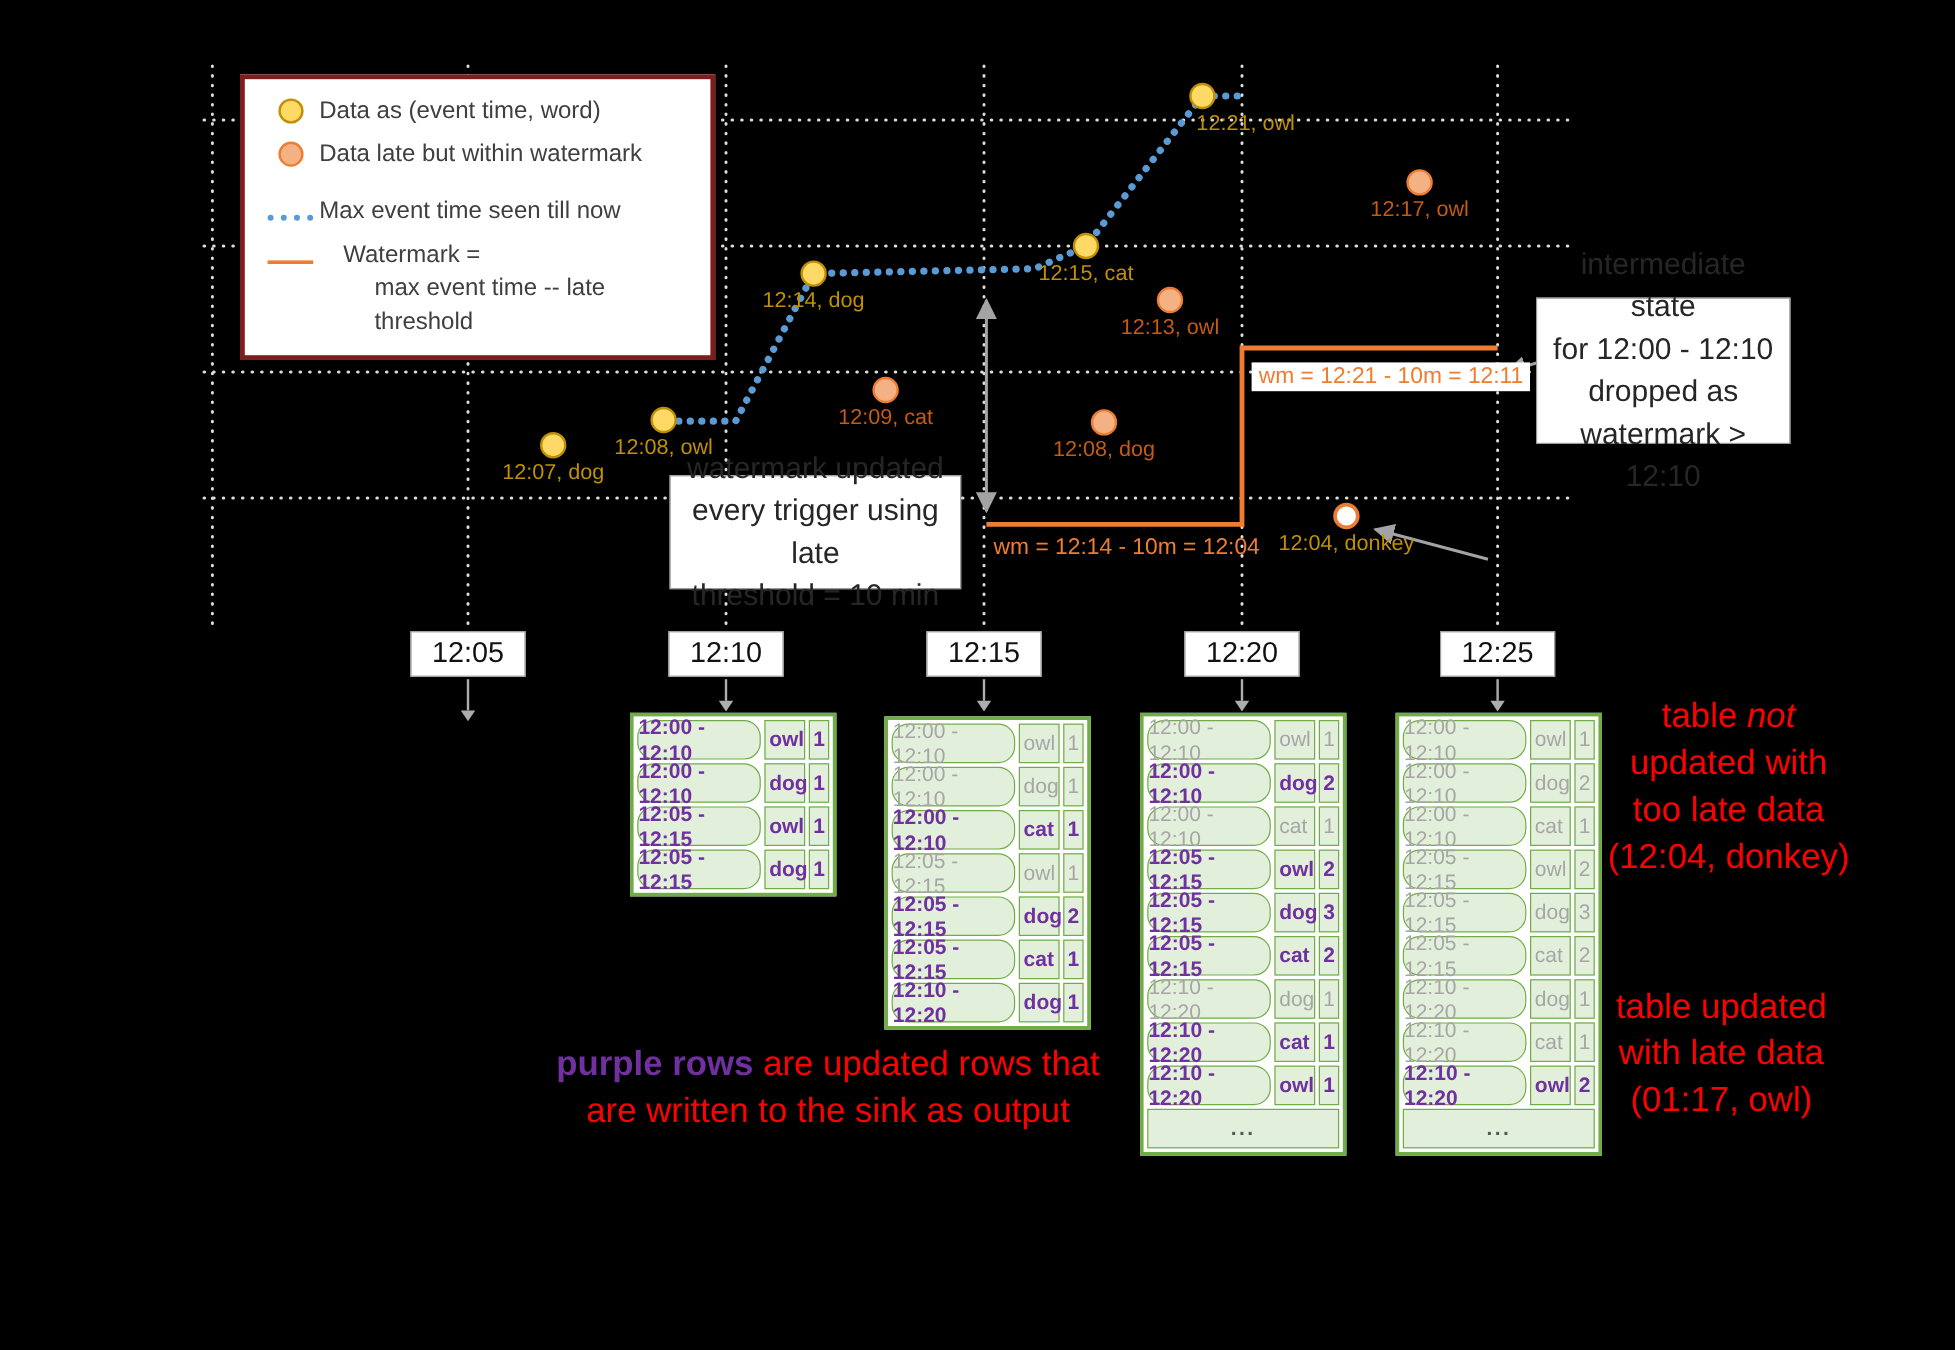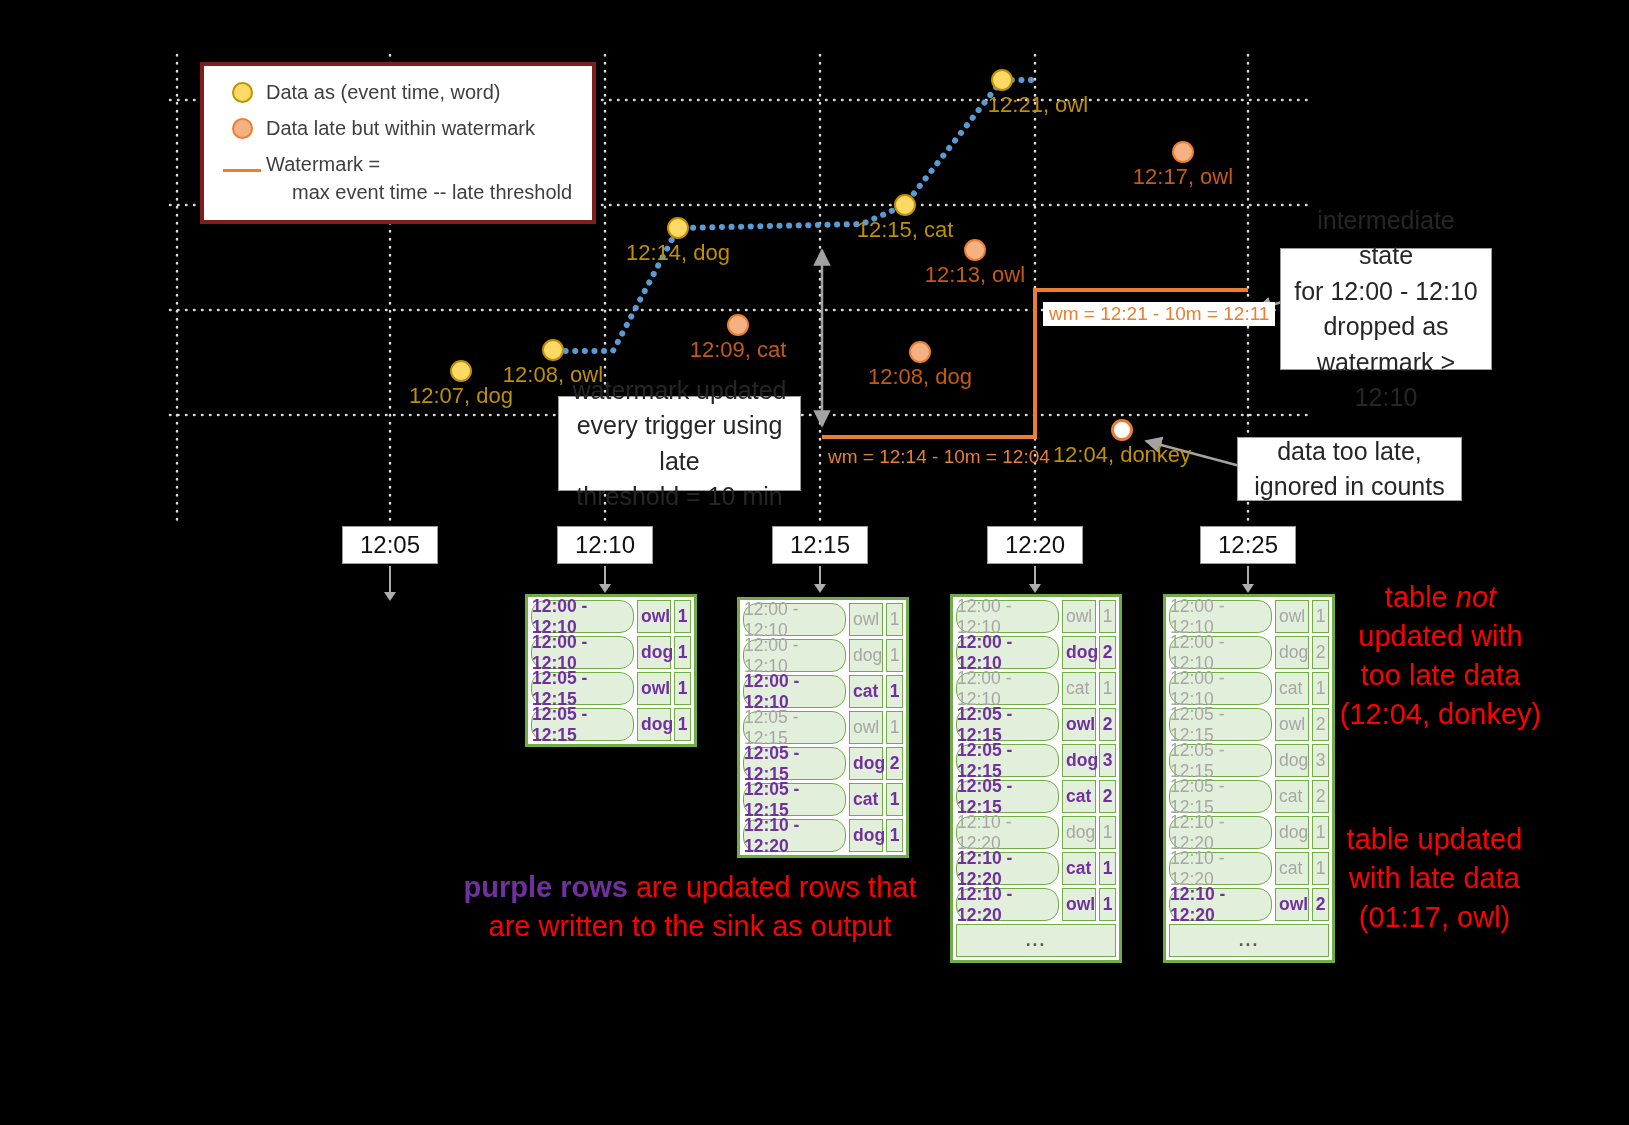--- a/index.html
+++ b/index.html
@@ -9,31 +9,31 @@
 
   #overlay { position:absolute; left:0; top:0; z-index:1; }
   #max-event-line { stroke:var(--max-event-line,#5B9BD5); }
   #watermark-polyline { stroke:var(--watermark-line,#ED7D31); }
 
   
   .dot { position:absolute; width:22px; height:22px; border-radius:50%; z-index:3; }
   .dot.ontime  { background:var(--ontime-fill,#FFD966); border:2.5px solid var(--ontime-stroke,#BF9000); }
   .dot.late    { background:var(--late-fill,#F4B183);  border:2.5px solid var(--late-stroke,#ED7D31); }
   .dot.toolate { background:#fff; border:3.5px solid var(--toolate-stroke,#ED7D31); }
-  .dot-label { position:absolute; width:160px; text-align:center; font-size:22px; z-index:3; }
+  .dot-label { position:absolute; width:160px; text-align:center; font-size:18px; z-index:3; }
   .dot-label.ontime, .dot-label.toolate { color:var(--ontime-label,#BF9000); }
   .dot-label.late { color:var(--late-label,#C55A11); }
 
   
   .legend { position:absolute; left:200px; top:62px; width:396px; background:#fff; border:4px solid #7f1d1d; padding:12px 14px 14px; z-index:5; }
   .lg-row { display:flex; align-items:flex-start; min-height:36px; }
   .lg-row.gap { margin-top:12px; }
   .lg-marker-wrap { width:48px; flex:0 0 48px; display:flex; justify-content:center; align-items:center; min-height:28px; }
   .lg-text { font-size:20px; color:#3f3f3f; line-height:1.4; }
-  .lg-col { display:flex; flex-direction:column; }
+  .lg-col { display:flex; flex-direction:column;margin-left:20px; }
   .lg-text.sub { margin-left:26px; }
   .mk { display:inline-block; }
   .mk.ontime-dot  { width:21px; height:21px; border-radius:50%; background:var(--ontime-fill,#FFD966); border:2px solid var(--ontime-stroke,#BF9000); }
   .mk.late-dot    { width:21px; height:21px; border-radius:50%; background:var(--late-fill,#F4B183); border:2px solid var(--late-stroke,#ED7D31); }
   .mk.toolate-dot { width:21px; height:21px; border-radius:50%; background:#fff; border:3px solid var(--toolate-stroke,#ED7D31); }
   .mk.blue-line   { width:38px; height:0; border-top:5px dotted var(--max-event-line,#5B9BD5); margin-top:10px; }
   .mk.orange-line { width:38px; height:0; border-top:3px solid var(--watermark-line,#ED7D31); margin-top:12px; }
 
   
   .callout { position:absolute; background:#fff; border:1px solid #9b9b9b; color:#262626; text-align:center;
@@ -115,41 +115,45 @@
             <span class="mk ontime-dot"></span>
           </span>
           <span class="lg-text">Data as (event time, word)</span>
         </div>
         <div class="lg-row">
           <span class="lg-marker-wrap">
             <span class="mk late-dot"></span>
           </span>
           <span class="lg-text">Data late but within watermark</span>
         </div>
+        <div class="lg-row gap">
+          <span class="lg-marker-wrap">
+            <span class="mk blue-line"></span>
+          </span>
+          <span class="lg-text">Max event time seen till now</span>
+        </div>
         <div class="lg-row">
           <span class="lg-marker-wrap">
             <span class="mk orange-line"></span>
           </span>
           <span class="lg-col">
             <span class="lg-text">Watermark =</span>
             <span class="lg-text sub">max event time -- late threshold</span>
           </span>
         </div>
       </div>
   </div>
 
   <div class="callout" style="left:558px;top:396px;width:243px;height:95px;">watermark updated
 every trigger using late
 threshold = 10 min</div>
   <div class="callout" style="left:1280px;top:248px;width:212px;height:122px;">intermediate state
 for 12:00 - 12:10
 dropped as
 watermark &gt; 12:10</div>
-  <div class="callout" style="left:1237px;top:437px;width:225px;height:64px;">data too late,
-ignored in counts</div>
 
   <div class="wm-label" style="left:828px;top:446px;">wm = 12:14 - 10m = 12:04</div>
   <div class="wm-label boxed" style="left:1043px;top:302px;">wm = 12:21 - 10m = 12:11</div>
 
   <div id="points-layer">
       <div class="dot ontime" style="left: 450px; top: 360px;"></div>
       <div class="dot-label ontime" style="left: 381px; top: 383px;">12:07, dog</div>
       <div class="dot ontime" style="left: 542px; top: 339px;"></div>
       <div class="dot-label ontime" style="left: 473px; top: 362px;">12:08, owl</div>
       <div class="dot ontime" style="left: 667px; top: 217px;"></div>

